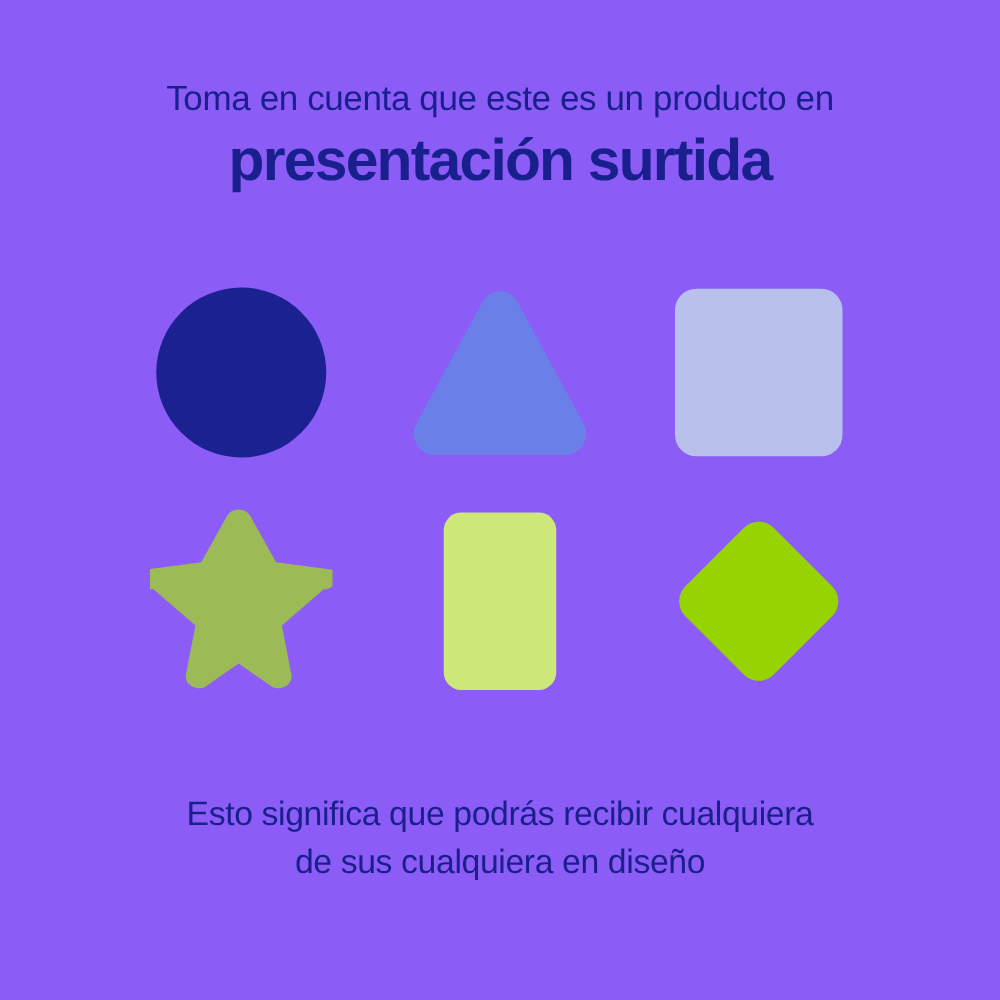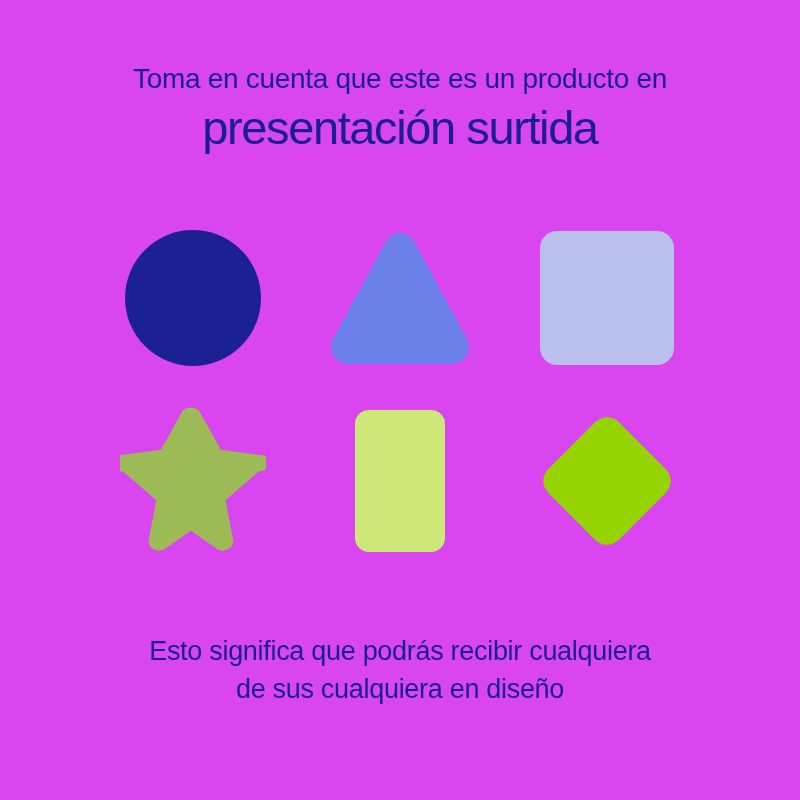--- a/index.html
+++ b/index.html
@@ -10,21 +10,21 @@
     width: 800px;
     height: 800px;
     background: #f1f1f1;
     font-family: "Liberation Sans", sans-serif;
     overflow: hidden;
   }
   .poster {
     position: relative;
     width: 800px;
     height: 800px;
-    background: #d946ef;
+    background: #8b5cf6;
     box-sizing: border-box;
     display: flex;
     flex-direction: column;
     align-items: center;
   }
 
   
   .headline {
     margin-top: 62px;
     width: 100%;
@@ -35,21 +35,21 @@
   .headline-line1 {
     display: block;
     font-size: 28px;
     font-weight: 400;
     letter-spacing: -0.3px;
     line-height: 34px;
   }
   .headline-line2 {
     display: block;
     font-size: 47px;
-    font-weight: 400;
+    font-weight: 700;
     letter-spacing: -1.4px;
     line-height: 56px;
     margin-top: 4px;
   }
 
   
   .shapes-grid {
     position: relative;
     width: 620px;
     margin-top: 62px;

